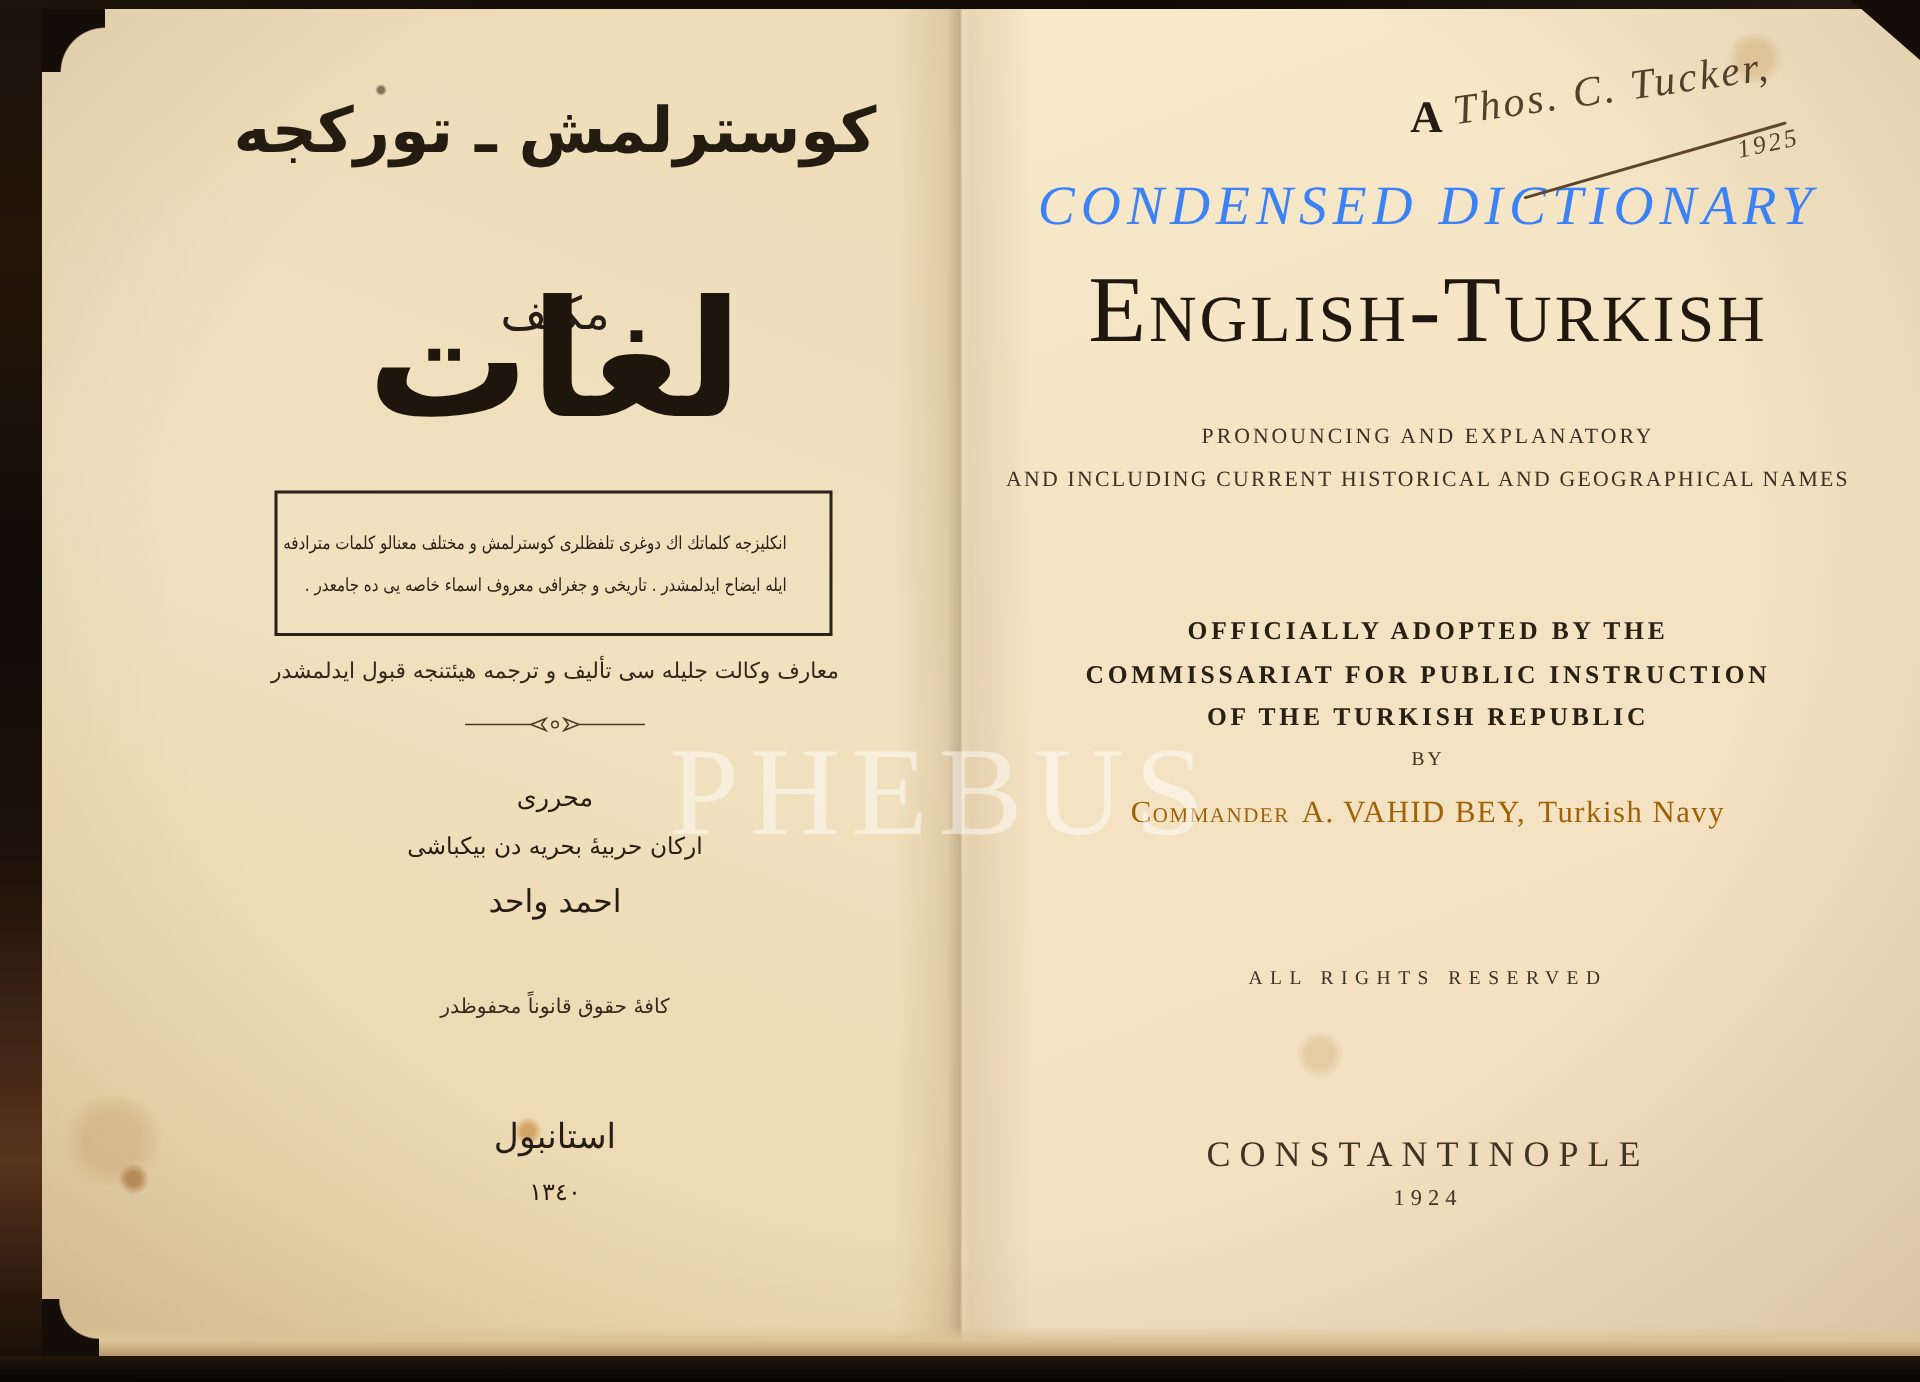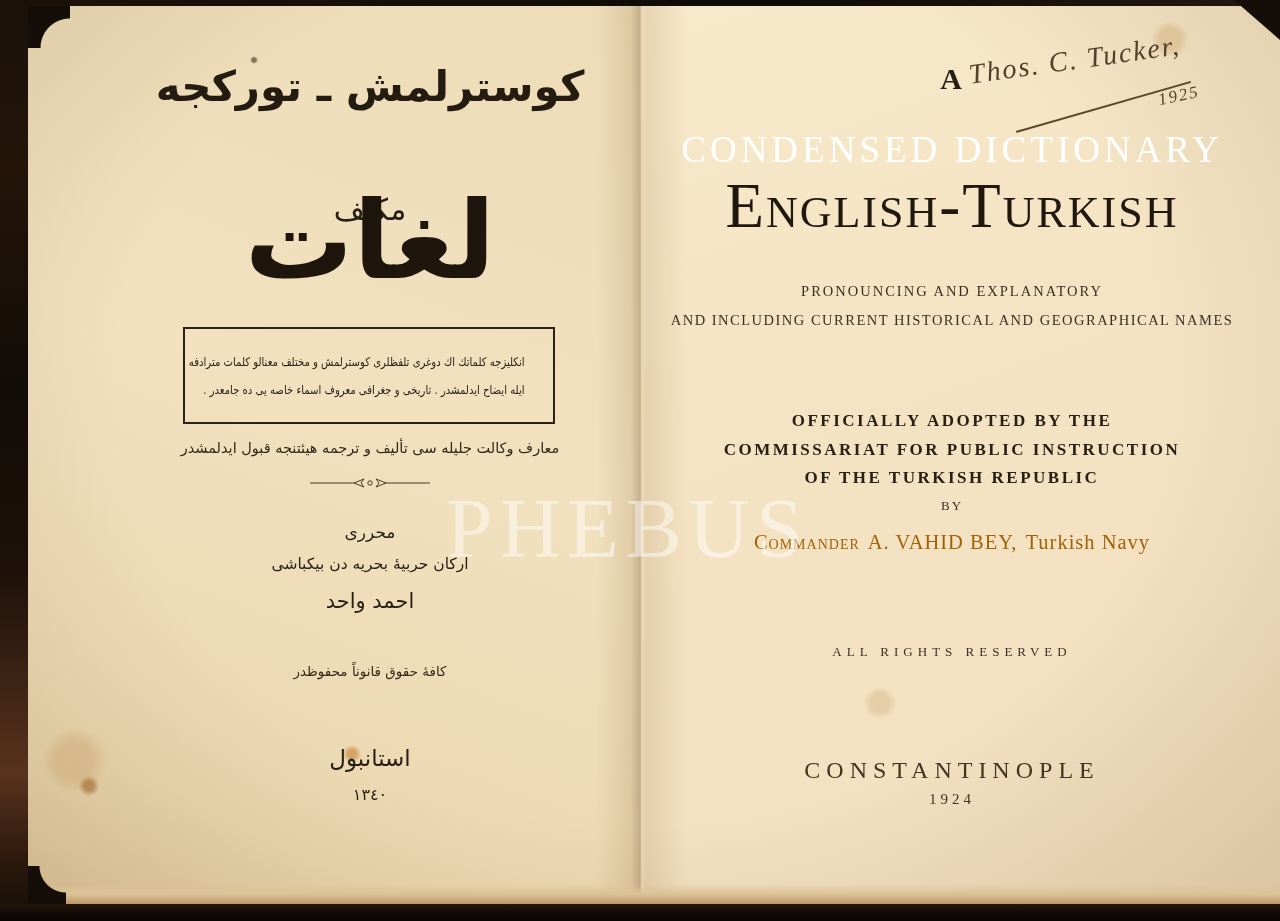--- a/index.html
+++ b/index.html
@@ -56,21 +56,21 @@
   .ar-approval{top:440px;font-size:14.5px;color:#32271a;}
   .divider{top:476px;}
   .ar-muharriri{top:522px;font-size:17px;}
   .ar-rank{top:555px;font-size:15.5px;}
   .ar-name{top:589px;font-size:21px;}
   .ar-rights{top:663px;font-size:13.5px;color:#372b1d;}
   .ar-city{top:745px;font-size:23px;}
   .ar-year{top:785px;font-size:16px;}
 
   .en-article{top:62px;font-size:30px;font-weight:bold;letter-spacing:2px;}
-  .en-title-top{top:128px;font-size:37px;letter-spacing:4px;color:#ffffff;}
+  .en-title-top{top:116px;font-size:37px;letter-spacing:4px;color:#3b82f6;font-style:italic;}
   .en-title-main{top:170px;font-size:63px;font-variant:small-caps;letter-spacing:2px;color:#20180f;}
   .en-sub1{top:283px;font-size:14.5px;letter-spacing:2px;color:#3a3024;}
   .en-sub2{top:312px;font-size:14.5px;letter-spacing:1.5px;color:#3a3024;}
   .en-adopted{top:371px;font-size:17px;font-weight:bold;letter-spacing:2.5px;line-height:28.5px;color:#292015;margin-top:36px;}
   .en-by{top:498px;font-size:13px;letter-spacing:2px;color:#3a3024;}
   .en-author{top:531px;font-size:20.5px;letter-spacing:1px;color:#a16207;}
   .en-author .sc{font-variant:small-caps;margin-right:8px;}
   .en-author .nm{margin-right:8px;}
   .en-rights{top:644px;font-size:13px;letter-spacing:5px;color:#3c3226;}
   .en-city{top:757px;font-size:24px;letter-spacing:6px;color:#413423;}

